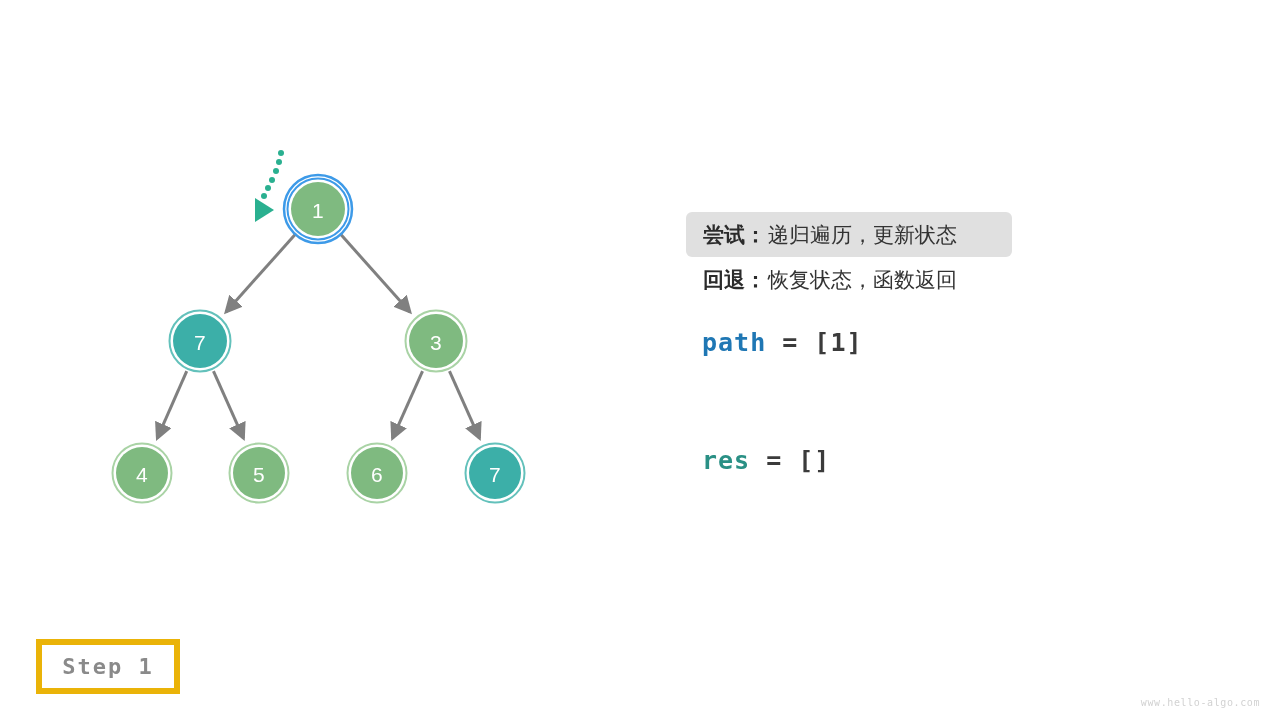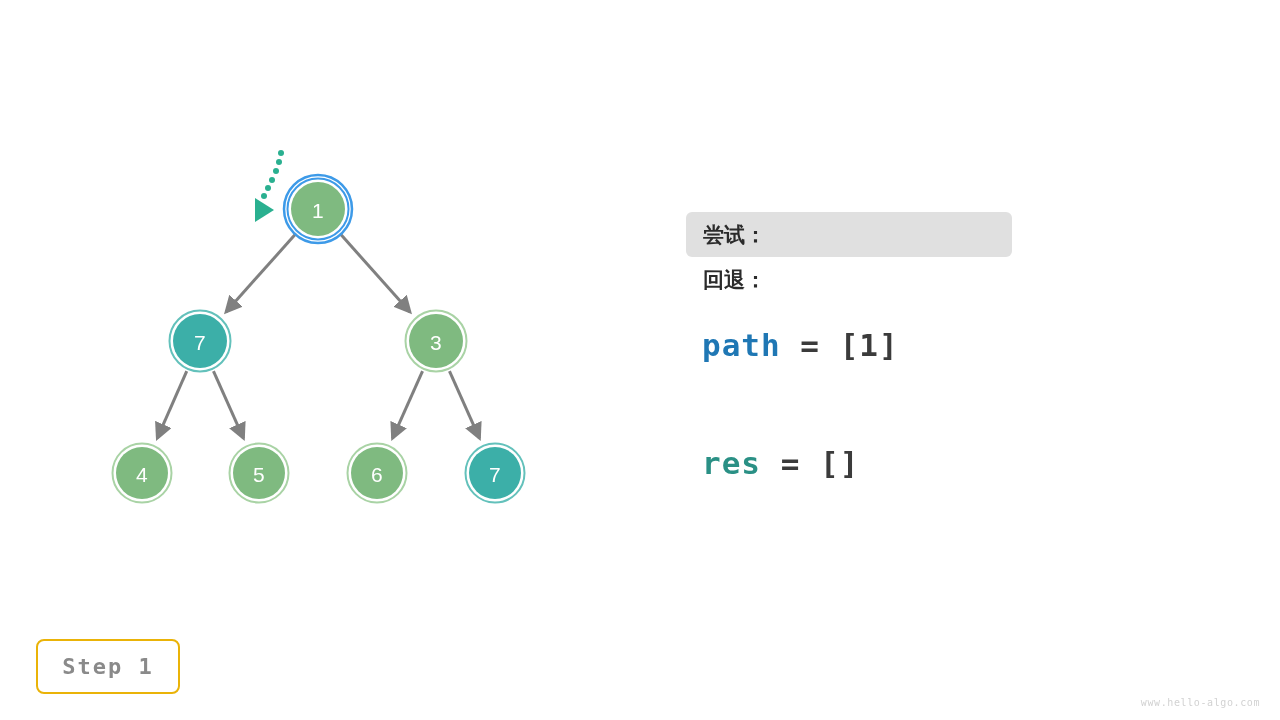--- a/index.html
+++ b/index.html
@@ -61,43 +61,43 @@
   }
   .panel-line .kw {
     font-weight: bold;
     color: #2b2b2b;
     margin-right: 2px;
   }
 
   .code-line {
     position: absolute;
     font-family: "DejaVu Sans Mono", monospace;
-    font-size: 31px;
+    font-size: 25px;
     letter-spacing: 1px;
     color: #3b3b3b;
     white-space: pre;
     font-weight: bold;
     line-height: 1;
   }
   .code-line .var-path { color: #1f77b4; }
   .code-line .var-res  { color: #2a9085; margin-top: 25px; }
   .code-line .plain    { color: #3b3b3b; font-weight: bold; }
 
   #line-path { left: 702px; top: 330px; }
   #line-res  { left: 702px; top: 448px; }
 
   
   #step-badge {
     position: absolute;
     left: 36px;
     top: 639px;
     width: 144px;
     height: 55px;
-    border: 2px solid #eab308;
-    border-radius: 8px;
+    border: 6px solid #eab308;
+    border-radius: 0;
     background: #ffffff;
     display: flex;
     align-items: center;
     justify-content: center;
     font-family: "DejaVu Sans Mono", monospace;
     font-size: 22px;
     font-weight: bold;
     letter-spacing: 2px;
     color: #8a8a8a;
     box-sizing: border-box;
@@ -165,23 +165,25 @@
     <div class="node-label" style="left: 436px; top: 342px;">3</div>
     <div class="node-label" style="left: 142px; top: 474px;">4</div>
     <div class="node-label" style="left: 259px; top: 474px;">5</div>
     <div class="node-label" style="left: 377px; top: 474px;">6</div>
     <div class="node-label" style="left: 495px; top: 474px;">7</div>
   </div>
 
 <div class="panel">
   <div class="panel-line highlight">
     <span class="kw">尝试：</span>
+    <span>递归遍历，更新状态</span>
   </div>
   <div class="panel-line">
     <span class="kw">回退：</span>
+    <span>恢复状态，函数返回</span>
   </div>
 </div>
 
 <div class="code-line" id="line-path"><span class="var-path">path</span><span class="plain"> = [1]</span></div>
 
 <div class="code-line" id="line-res"><span class="var-res">res</span><span class="plain"> = []</span></div>
 
 <div id="step-badge">Step 1</div>
 
 <div id="watermark">www.hello-algo.com</div>

